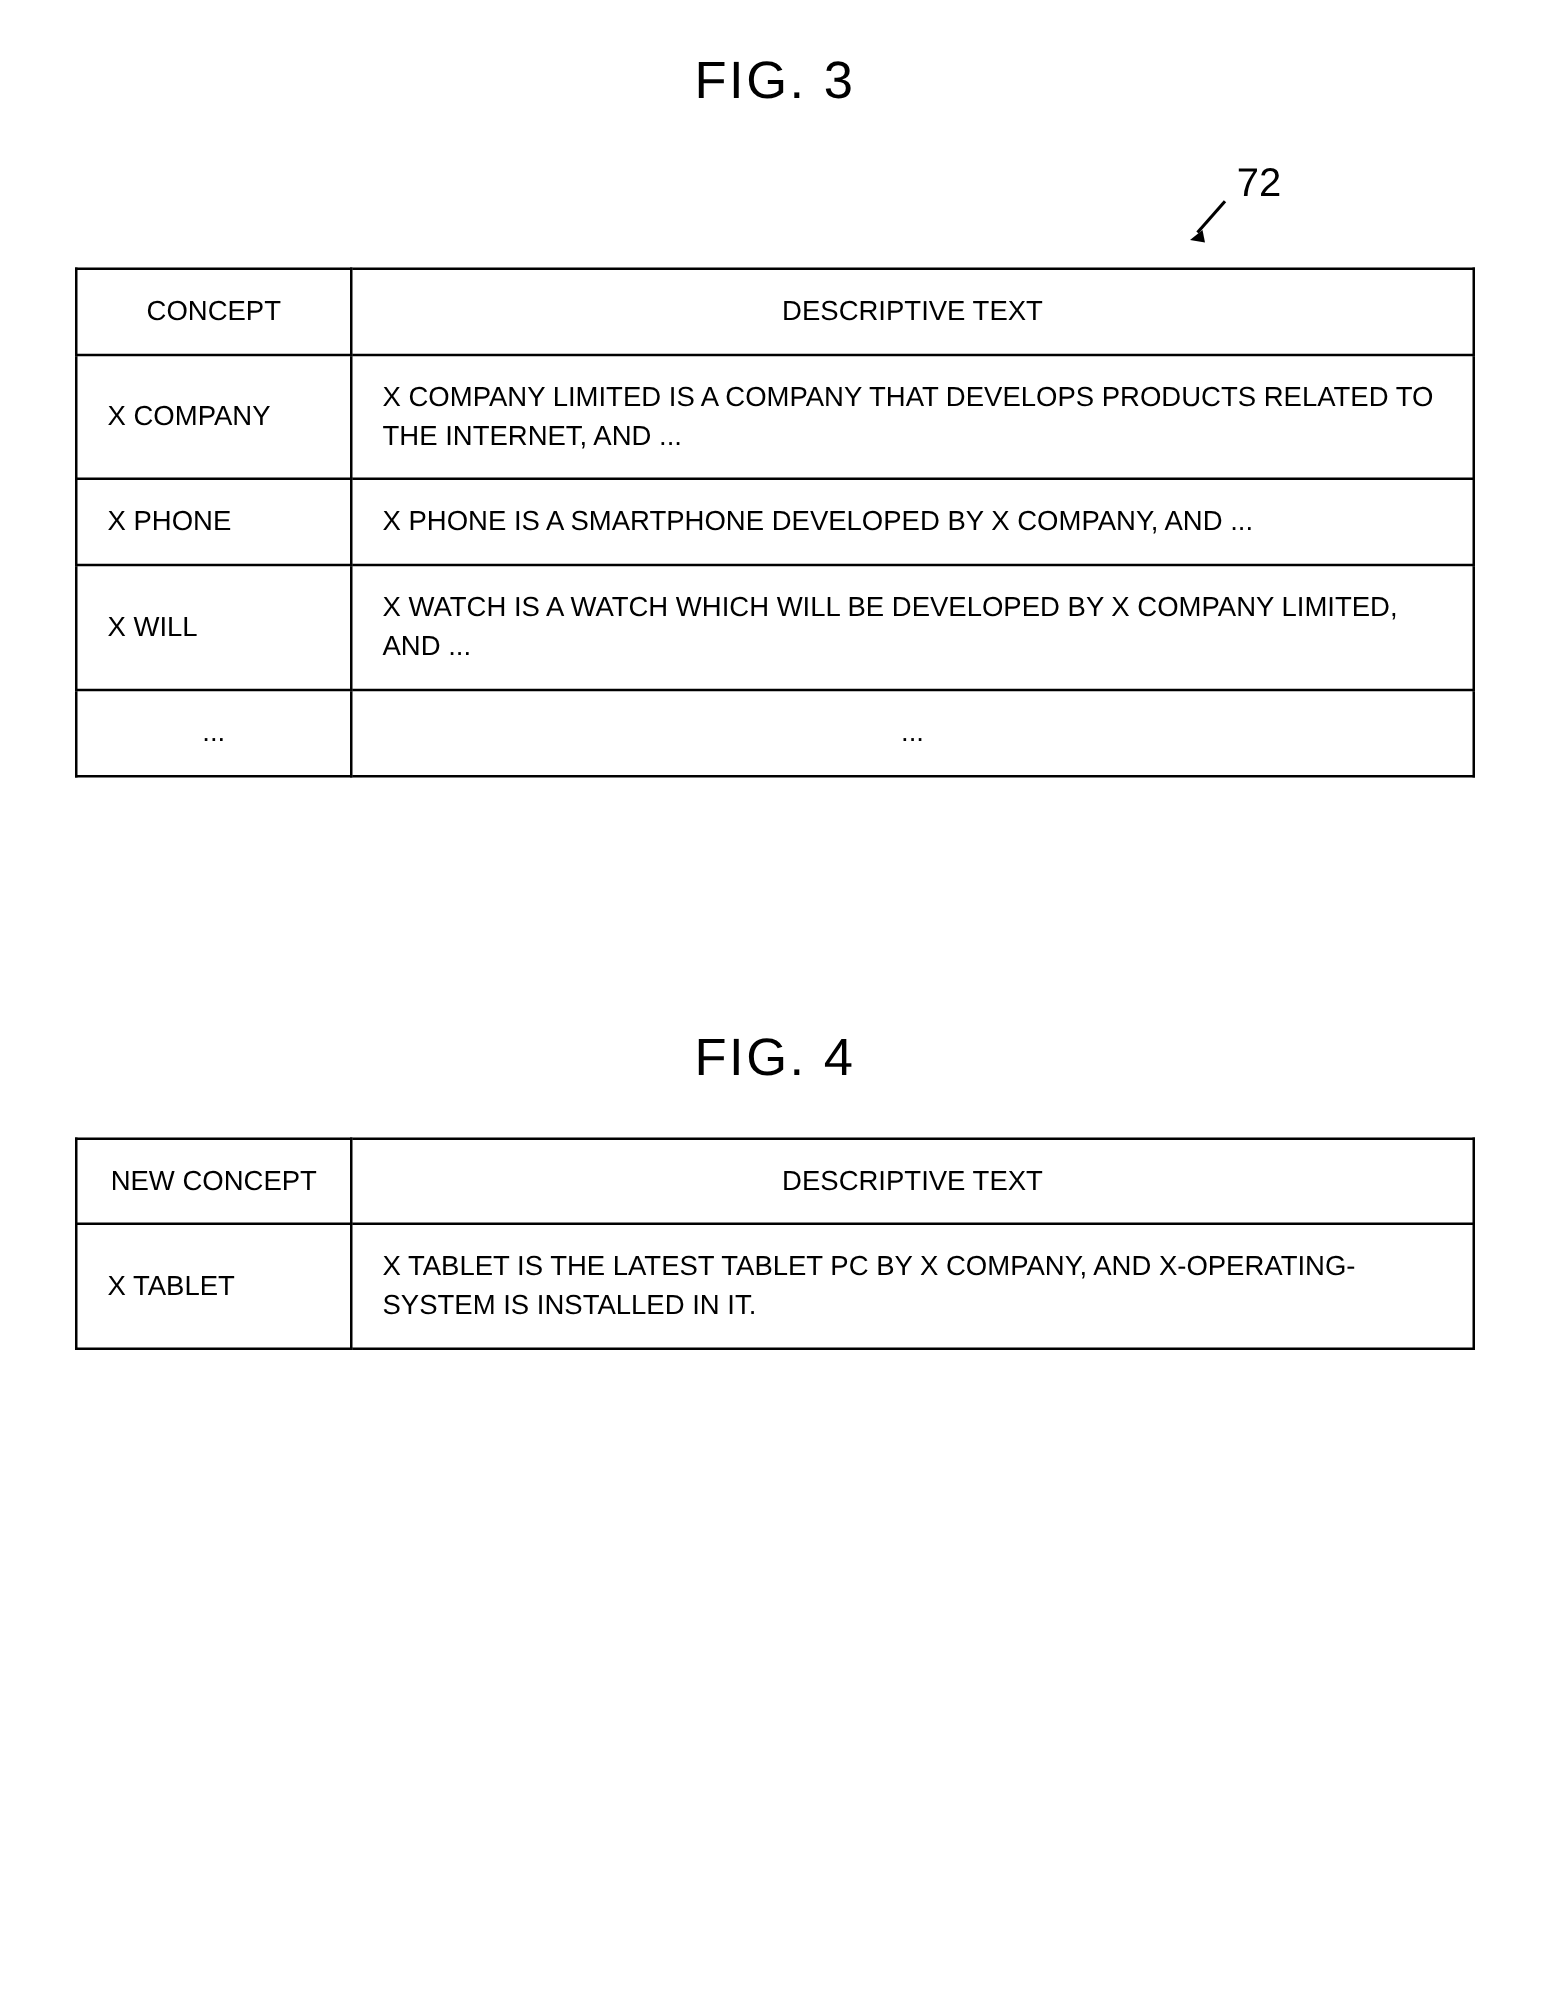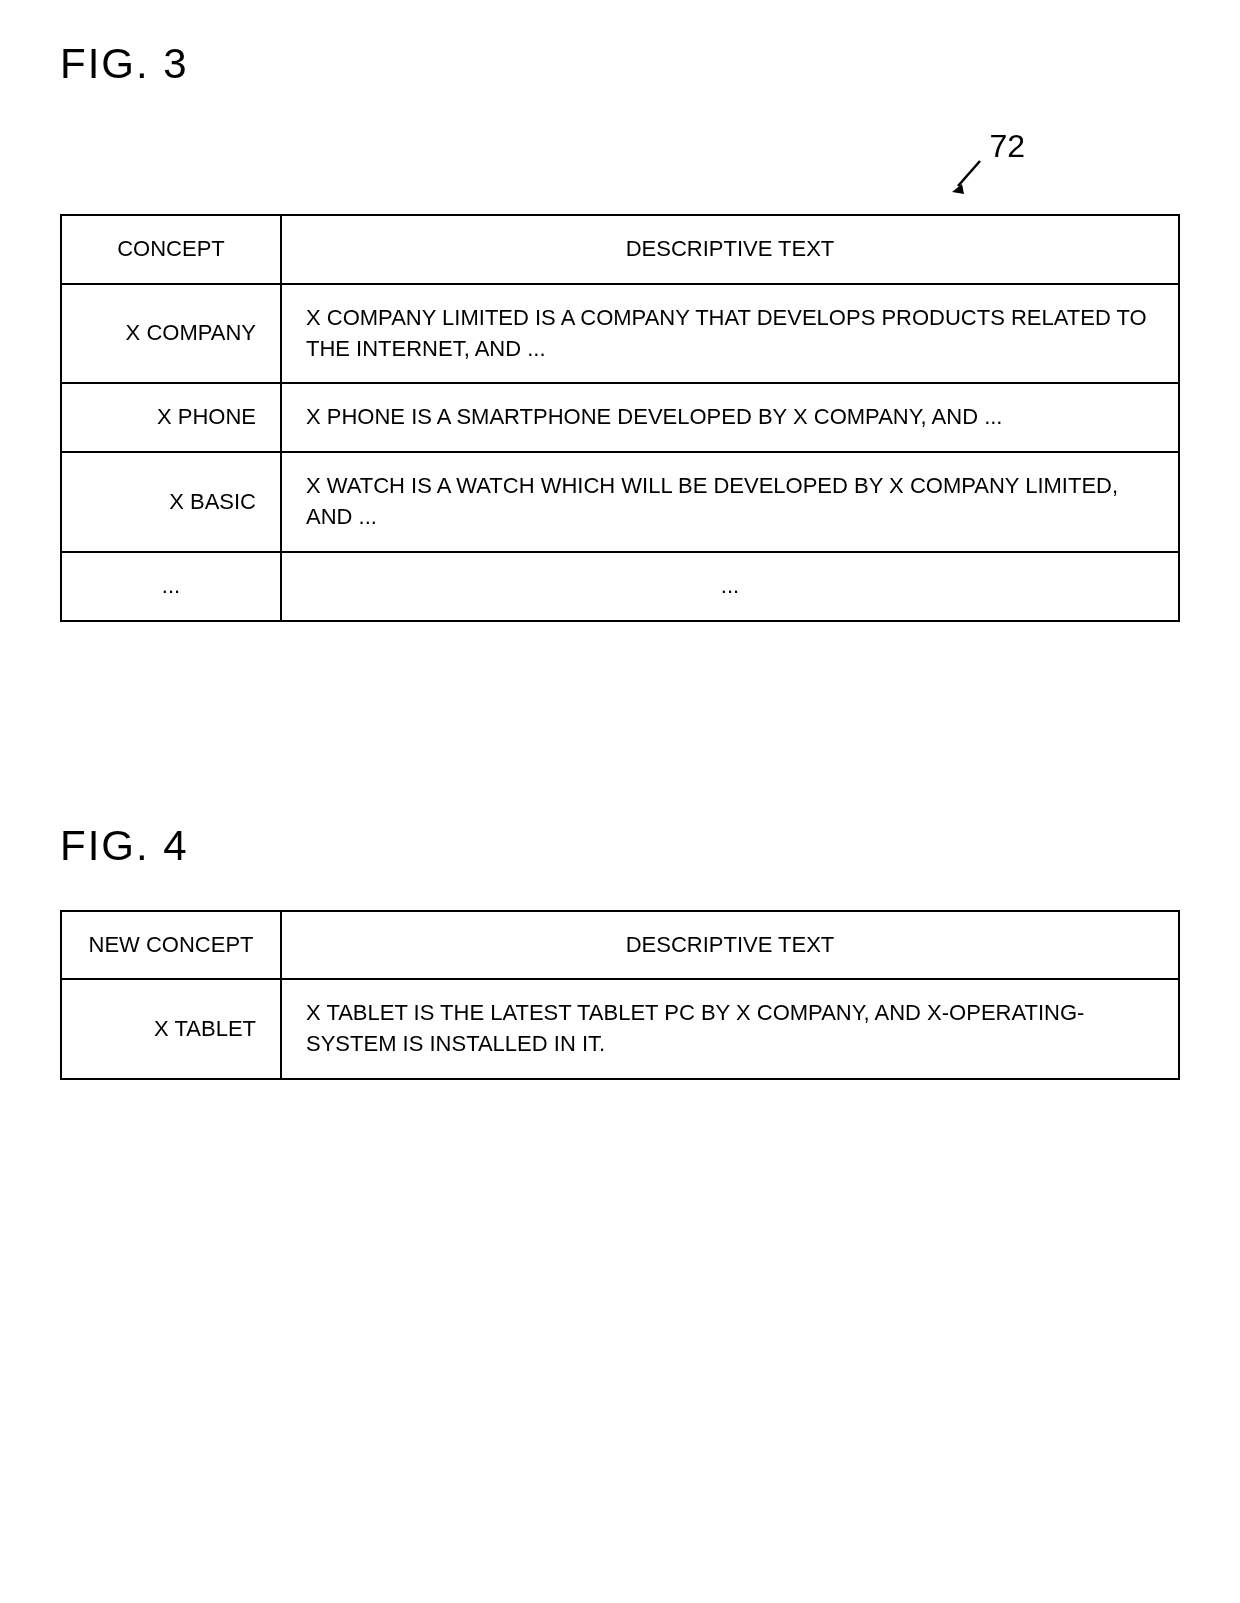--- a/index.html
+++ b/index.html
@@ -11,21 +11,21 @@
     body {
       background: #ffffff;
       font-family: Arial, Helvetica, sans-serif;
       width: 1240px;
       min-height: 1603px;
       padding: 40px 60px;
       color: #000000;
     }
 
     .figure-title {
-      text-align: left;
+      text-align: center;
       font-size: 42px;
       font-weight: normal;
       letter-spacing: 2px;
       margin-bottom: 40px;
       font-family: Arial, Helvetica, sans-serif;
     }
 
     .data-table {
       width: 100%;
       border-collapse: collapse;
@@ -37,21 +37,21 @@
     .data-table td {
       border: 2px solid #000000;
       padding: 18px 24px;
       vertical-align: middle;
       font-size: 22px;
       line-height: 1.4;
     }
 
     .concept-col {
       width: 220px;
-      text-align: right;
+      text-align: left;
       font-size: 22px;
     }
 
     .desc-col {
       font-size: 22px;
     }
 
     .header-row td {
       text-align: center;
       font-size: 22px;
@@ -107,21 +107,21 @@
   </tr>
   <tr>
     <td class="concept-col">X COMPANY</td>
     <td class="desc-col">X COMPANY LIMITED IS A COMPANY THAT DEVELOPS PRODUCTS RELATED TO THE INTERNET, AND ...</td>
   </tr>
   <tr>
     <td class="concept-col">X PHONE</td>
     <td class="desc-col">X PHONE IS A SMARTPHONE DEVELOPED BY X COMPANY, AND ...</td>
   </tr>
   <tr>
-    <td class="concept-col">X BASIC</td>
+    <td class="concept-col">X WILL</td>
     <td class="desc-col">X WATCH IS A WATCH WHICH WILL BE DEVELOPED BY X COMPANY LIMITED, AND ...</td>
   </tr>
   <tr>
     <td class="concept-col" style="text-align:center;">...</td>
     <td class="desc-col" style="text-align:center;">...</td>
   </tr>
 </tbody>
   </table>
 
 <div class="section-gap"></div>

